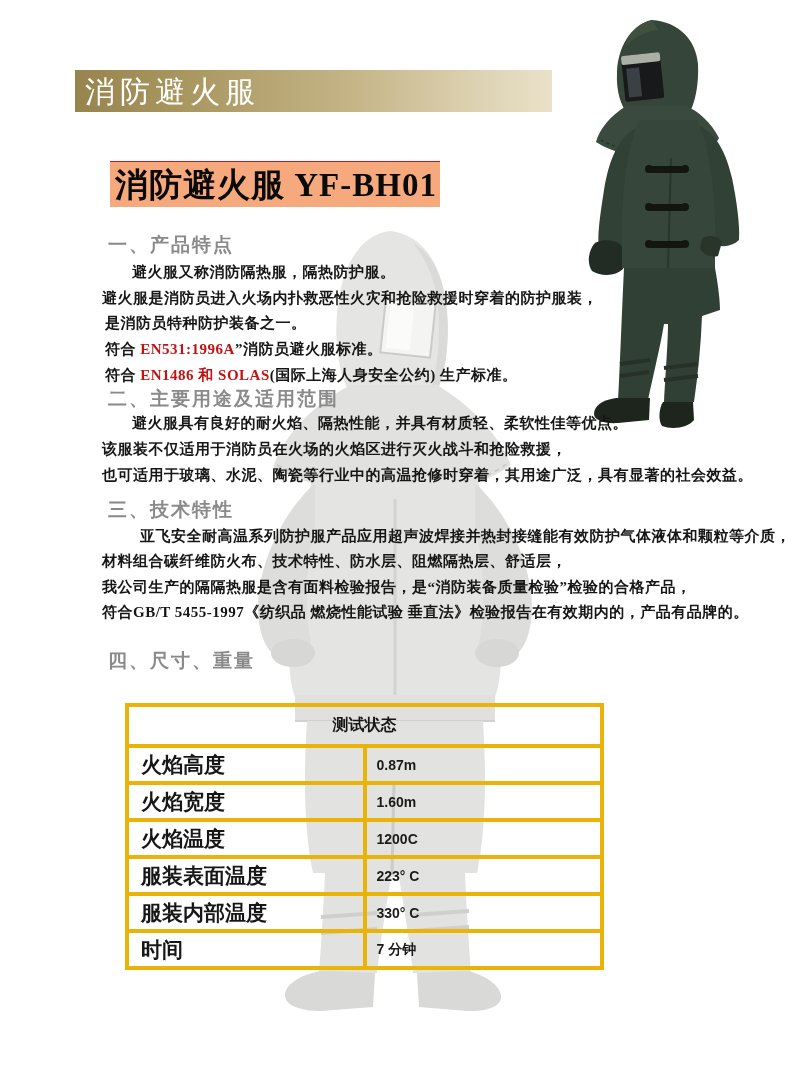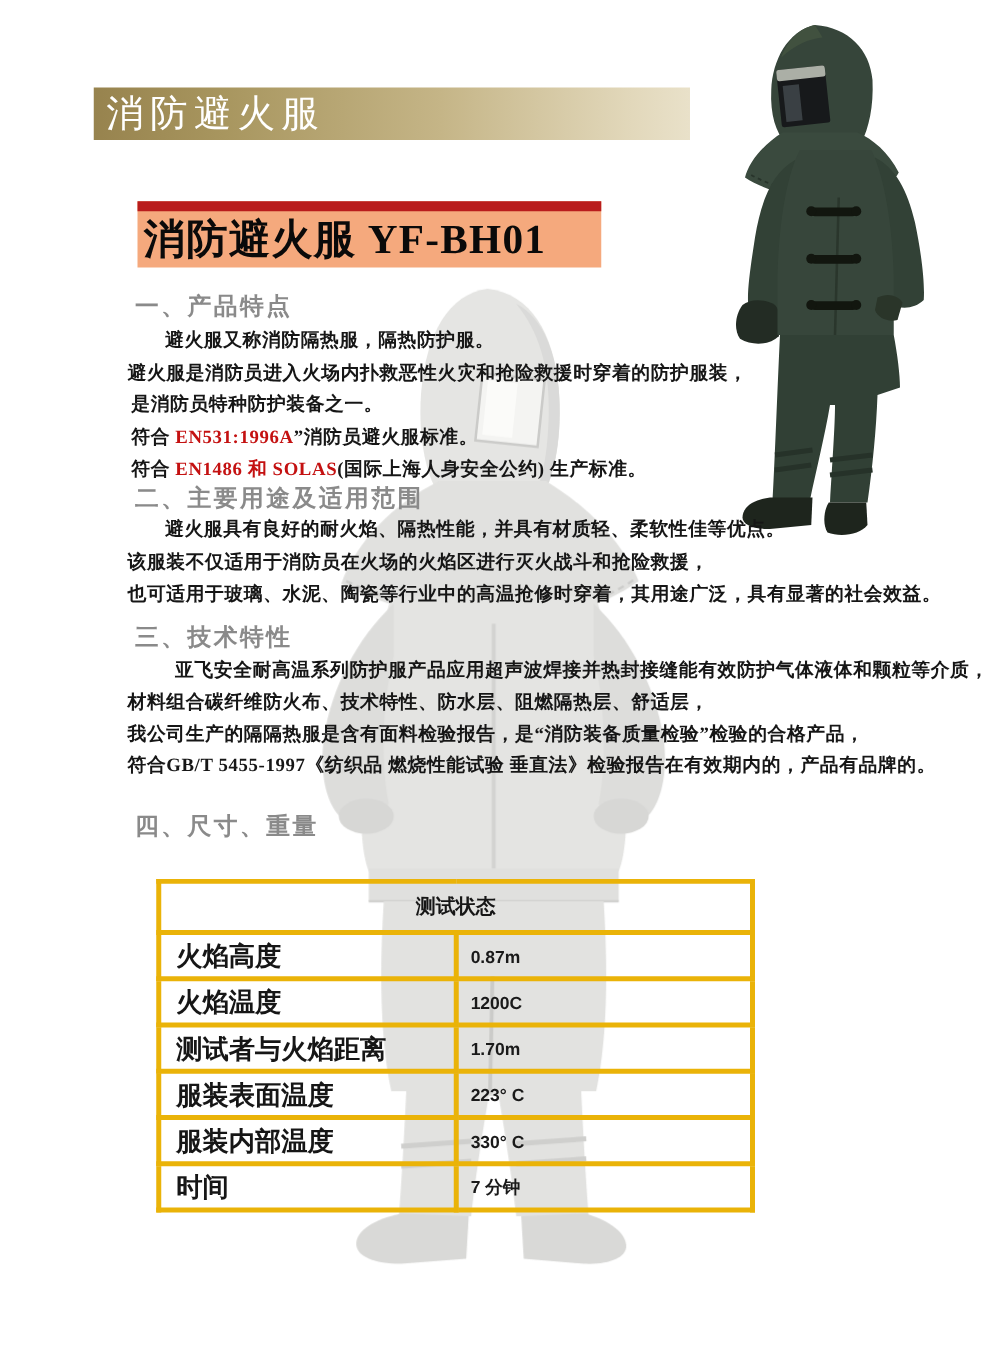--- a/index.html
+++ b/index.html
@@ -21,21 +21,21 @@
     position:absolute;left:10px;top:0;height:42px;line-height:43px;
     color:#ffffff;font-size:30px;letter-spacing:5px;white-space:nowrap;
   }
 
   
   .photo{left:552px;top:8px;width:248px;height:425px;background:#ffffff;z-index:2;}
 
   
   .title-bar{
     left:110px;top:161px;width:330px;height:45px;z-index:3;
-    background:#F5A97D;border-top:8px solid #b91c1c;padding-left:41px;
+    background:#F5A97D;border-top:1px solid #b91c1c;
   }
   .title-text{
     position:absolute;left:5px;top:0;height:45px;line-height:46px;
     font-size:33px;color:#0a0a0a;font-weight:600;letter-spacing:1px;white-space:nowrap;
   }
 
   .heading{
     font-family:"Liberation Sans", sans-serif;color:#8a8a8a;
     font-size:19px;font-weight:bold;letter-spacing:2px;white-space:nowrap;z-index:3;
   }
@@ -184,28 +184,28 @@
     <tr>
       <th colspan="2">测试状态</th>
     </tr>
   </thead>
   <tbody>
     <tr>
       <td class="lbl">火焰高度</td>
       <td class="val">0.87m</td>
     </tr>
     <tr>
+      <td class="lbl">火焰宽度</td>
+      <td class="val">1.60m</td>
+    </tr>
+    <tr>
       <td class="lbl">火焰温度</td>
       <td class="val">1200C</td>
     </tr>
     <tr>
-      <td class="lbl">测试者与火焰距离</td>
-      <td class="val">1.70m</td>
-    </tr>
-    <tr>
       <td class="lbl">服装表面温度</td>
       <td class="val">223° C</td>
     </tr>
     <tr>
       <td class="lbl">服装内部温度</td>
       <td class="val">330° C</td>
     </tr>
     <tr>
       <td class="lbl">时间</td>
       <td class="val">7 分钟</td>

